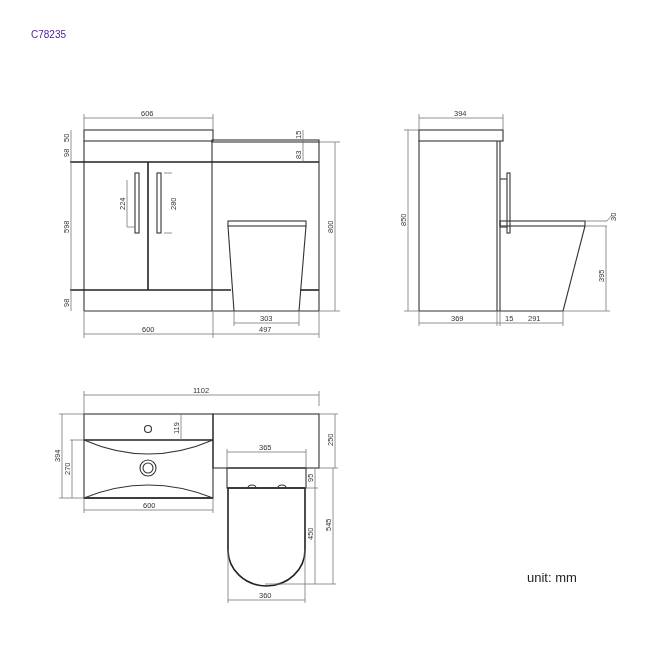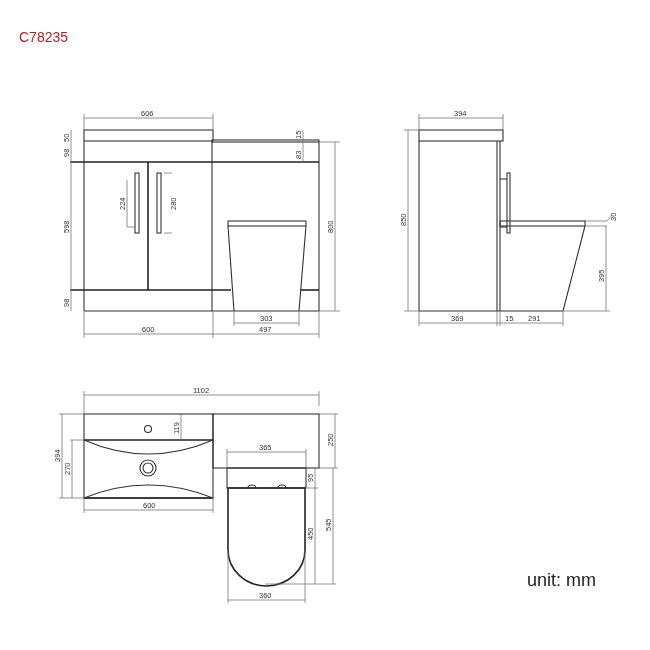--- a/index.html
+++ b/index.html
@@ -1,18 +1,18 @@
 <!DOCTYPE html>
 <html><head>
 <meta charset="utf-8">
 <style>
   html,body{margin:0;padding:0;background:#ffffff;}
   body{width:650px;height:650px;position:relative;overflow:hidden;font-family:"Liberation Sans",sans-serif;}
-  .title{position:absolute;left:19px;top:29px;font-size:14px;color:#b91c1c;}
-  .unit{position:absolute;left:527px;top:570px;font-size:18px;color:#222;}
+  .title{position:absolute;left:31px;top:29px;font-size:10px;color:#4c1d95;}
+  .unit{position:absolute;left:527px;top:570px;font-size:13px;color:#222;}
   svg{position:absolute;left:0;top:0;}
   .thk{stroke:#222;stroke-width:1.6;fill:none;}
   .mid{stroke:#333;stroke-width:1.1;fill:none;}
   .dim{stroke:#777;stroke-width:0.8;fill:none;}
   .dt{font-family:"Liberation Sans",sans-serif;font-size:7.5px;fill:#333;}
 </style>
 </head>
 <body>
 
 <div class="title">C78235</div>

